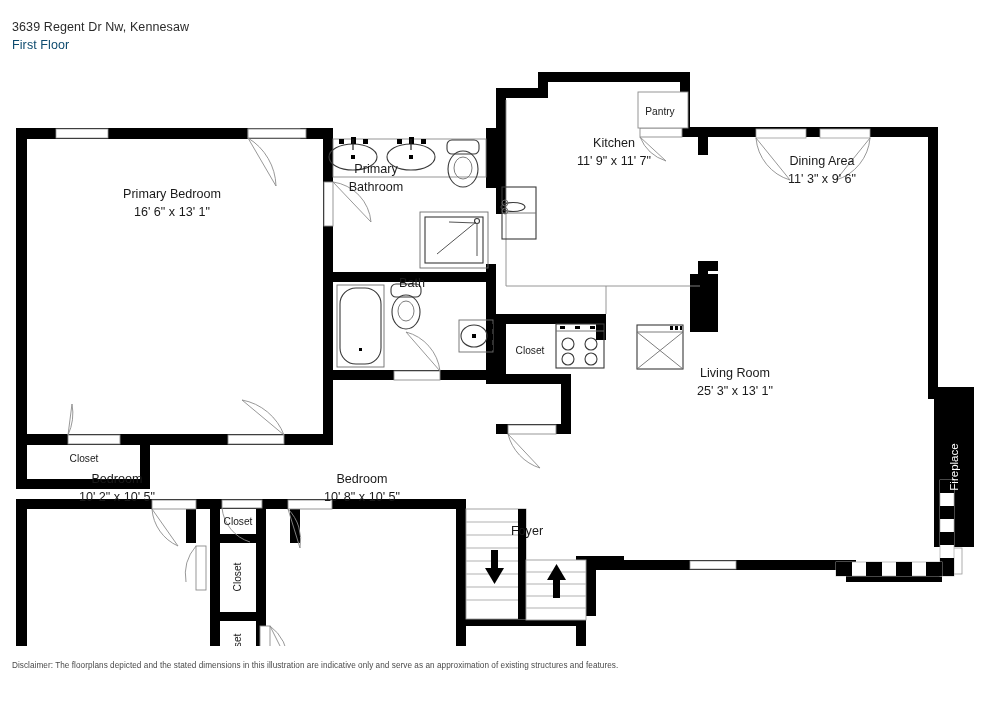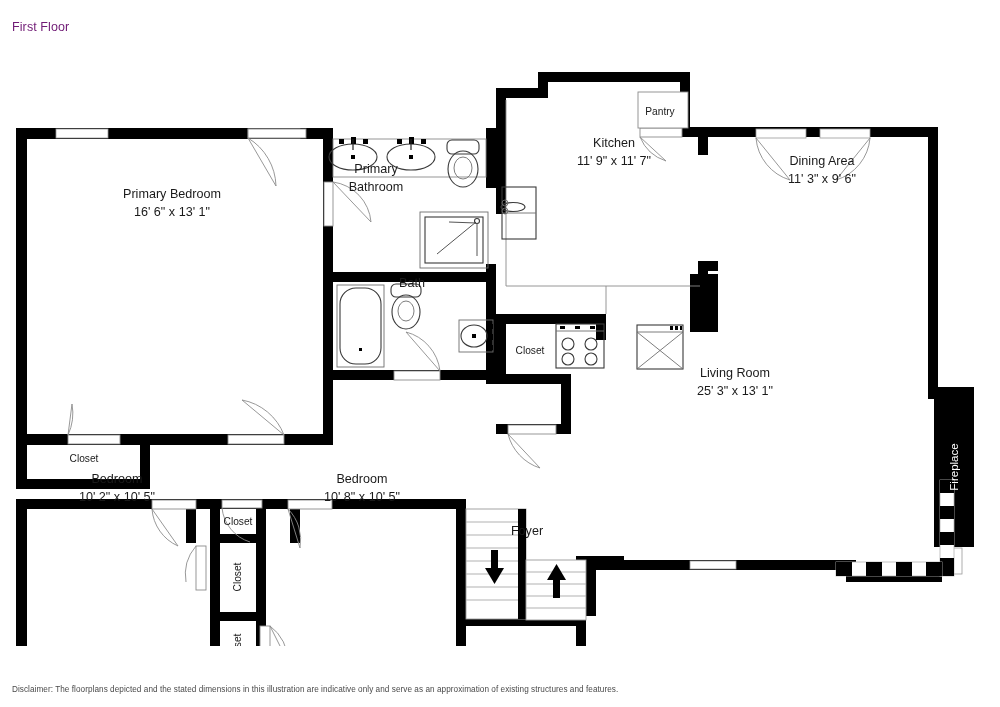--- a/index.html
+++ b/index.html
@@ -22,21 +22,21 @@
     width: 600px;
   }
   #header .addr {
     font-size: 12.5px;
     color: #2b2b2b;
     line-height: 18px;
     letter-spacing: 0.1px;
   }
   #header .floor {
     font-size: 12.5px;
-    color: #701a75;
+    color: #0c4a6e;
     line-height: 18px;
     letter-spacing: 0.1px;
   }
   #plan {
     position: absolute;
     left: 0;
     top: 56px;
     width: 1000px;
     height: 590px;
   }
@@ -45,21 +45,20 @@
     left: 12px;
     top: 660px;
     width: 880px;
   }
   #footer div {
     font-size: 8.2px;
     color: #4a4a4a;
     line-height: 12px;
     margin-bottom: 9px;
     letter-spacing: 0.05px;
-    margin-top: 24px;
   }
   .rlabel {
     font-family: "Liberation Sans", sans-serif;
     font-size: 12.6px;
     fill: #1a1a1a;
     text-anchor: middle;
     dominant-baseline: middle;
   }
   .rdim {
     font-family: "Liberation Sans", sans-serif;
@@ -88,20 +87,21 @@
   .swing { fill: none; stroke: #8c8c8c; stroke-width: 0.9; }
   .doorleaf { fill: #ffffff; stroke: #8c8c8c; stroke-width: 0.9; }
   .stairline { stroke: #a8a8a8; stroke-width: 0.9; fill: none; }
   .cab { fill: none; stroke: #8a8a8a; stroke-width: 0.9; }
   .blk { fill: #000; }
 </style>
 </head>
 <body>
 
 <div id="header">
+  <div class="addr">3639 Regent Dr Nw, Kennesaw</div>
   <div class="floor">First Floor</div>
 </div>
 
 <div id="plan">
 <svg width="1000" height="590" viewBox="0 0 1000 590" xmlns="http://www.w3.org/2000/svg">
 
   <g>
 
     <rect class="wall" x="16" y="72" width="11" height="317"></rect>
 

